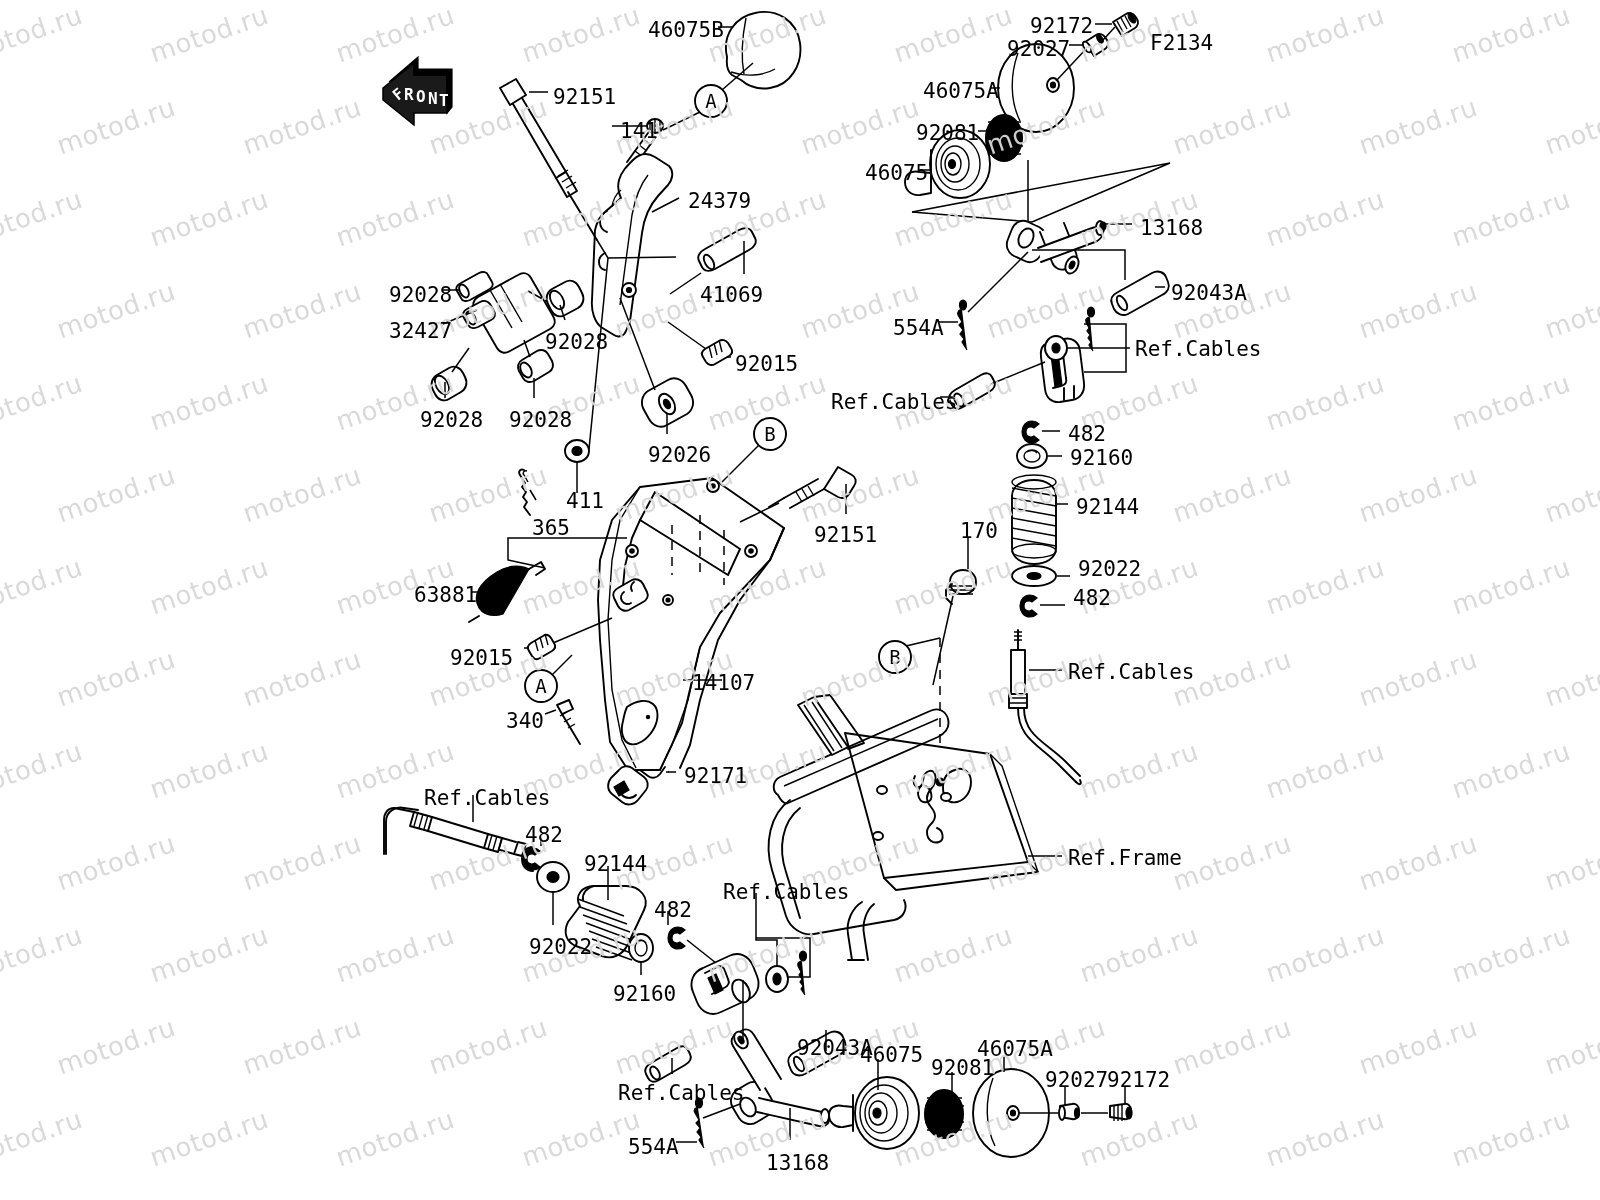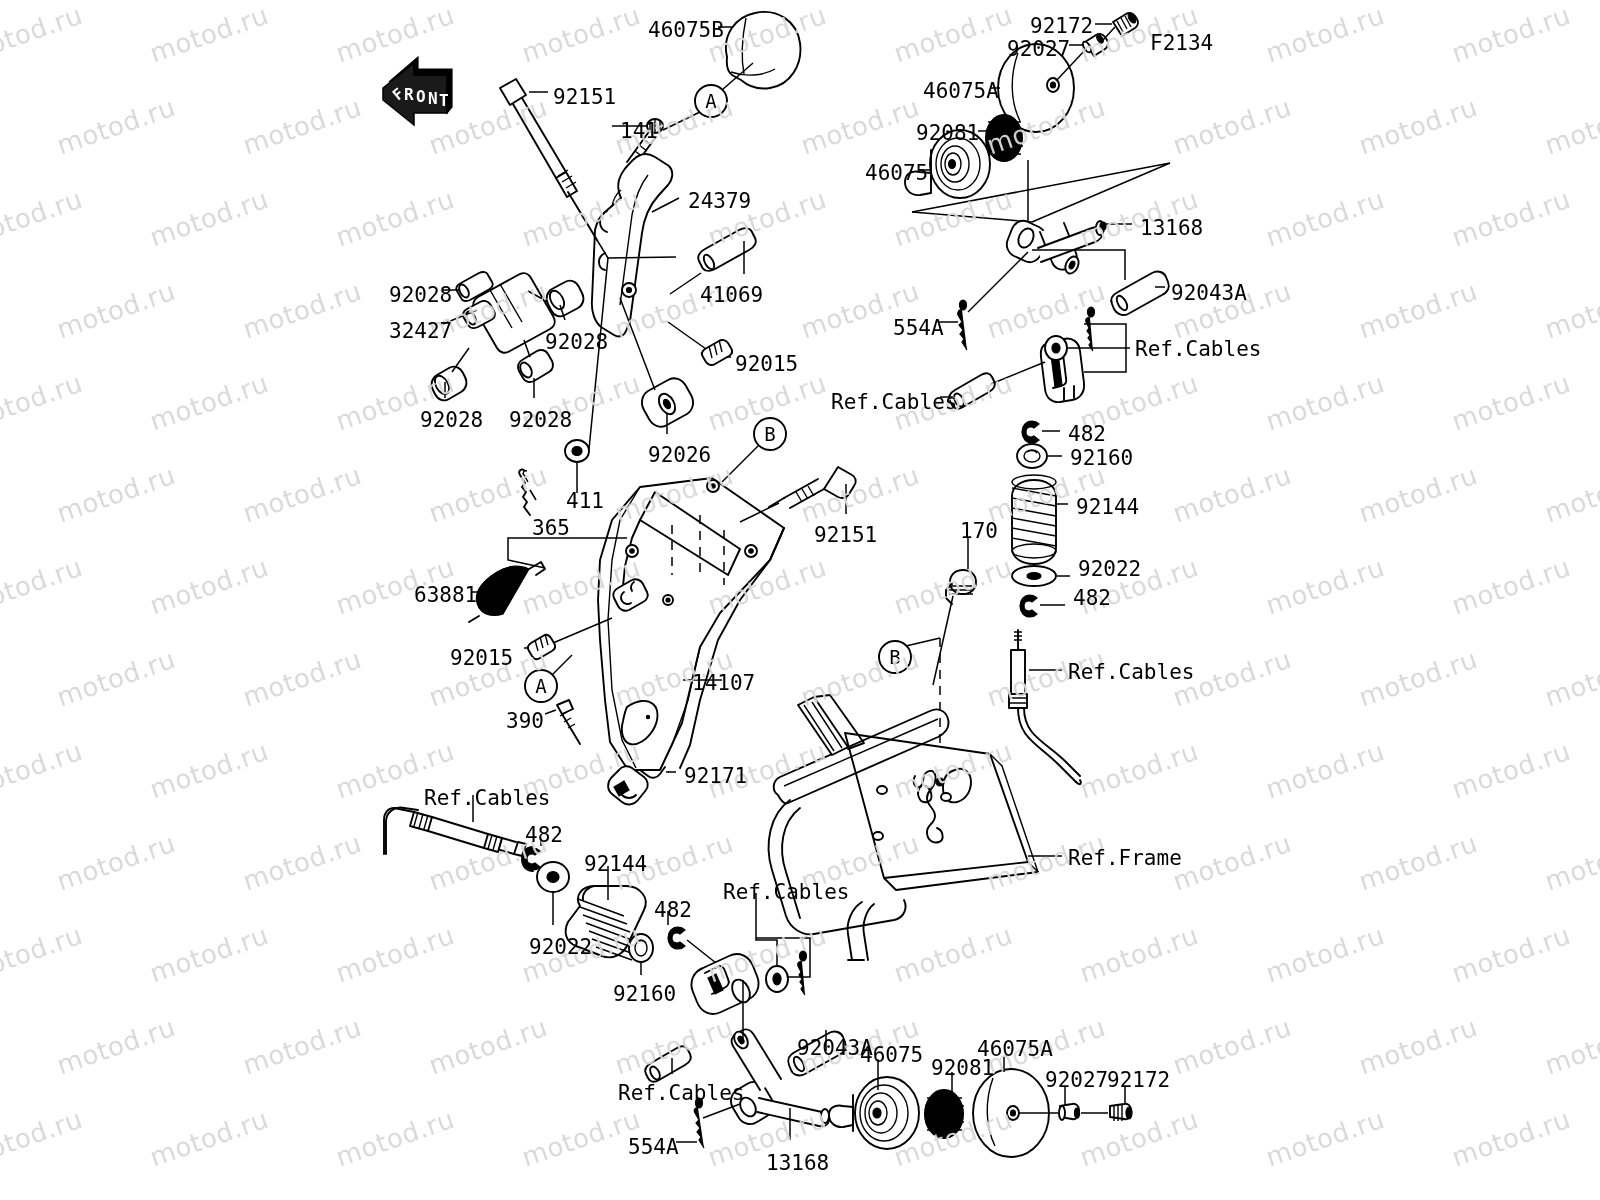--- a/index.html
+++ b/index.html
@@ -787,21 +787,21 @@
       <div class="lbl" style="left: 735px; top: 352px;">92015</div>
       <div class="lbl" style="left: 420px; top: 408px;">92028</div>
       <div class="lbl" style="left: 509px; top: 408px;">92028</div>
       <div class="lbl" style="left: 648px; top: 443px;">92026</div>
       <div class="lbl" style="left: 532px; top: 516px;">365</div>
       <div class="lbl" style="left: 566px; top: 489px;">411</div>
       <div class="lbl" style="left: 814px; top: 523px;">92151</div>
       <div class="lbl" style="left: 414px; top: 583px;">63881</div>
       <div class="lbl" style="left: 450px; top: 646px;">92015</div>
       <div class="lbl" style="left: 692px; top: 671px;">14107</div>
-      <div class="lbl" style="left: 506px; top: 709px;">390</div>
+      <div class="lbl" style="left: 506px; top: 709px;">340</div>
       <div class="lbl" style="left: 684px; top: 764px;">92171</div>
       <div class="lbl" style="left: 424px; top: 786px;">Ref.Cables</div>
       <div class="lbl" style="left: 525px; top: 823px;">482</div>
       <div class="lbl" style="left: 584px; top: 852px;">92144</div>
       <div class="lbl" style="left: 529px; top: 935px;">92022</div>
       <div class="lbl" style="left: 654px; top: 898px;">482</div>
       <div class="lbl" style="left: 613px; top: 982px;">92160</div>
       <div class="lbl" style="left: 723px; top: 880px;">Ref.Cables</div>
       <div class="lbl" style="left: 797px; top: 1036px;">92043A</div>
       <div class="lbl" style="left: 618px; top: 1081px;">Ref.Cables</div>

